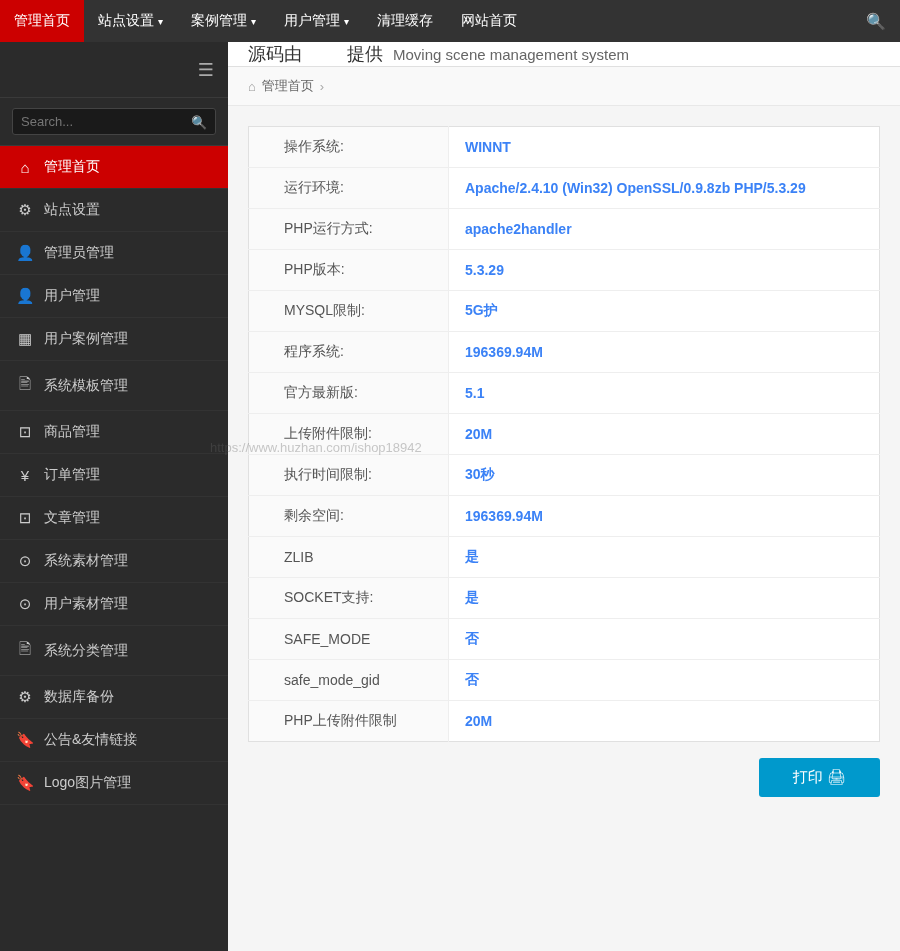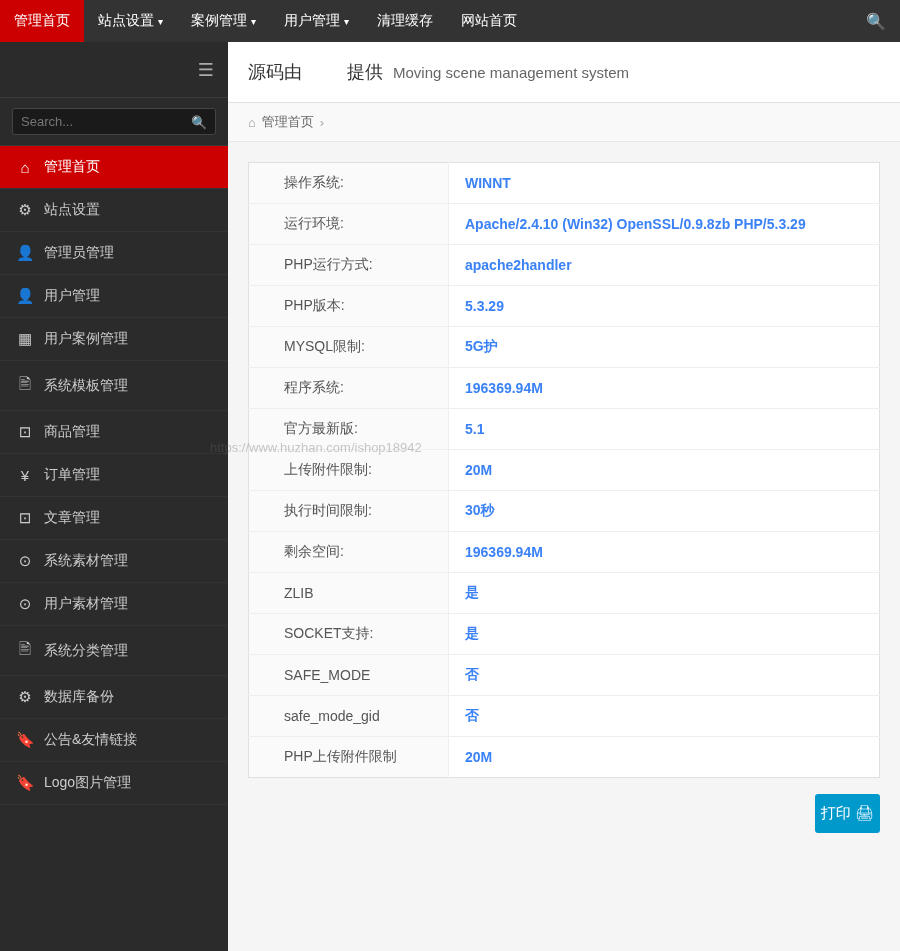--- a/index.html
+++ b/index.html
@@ -119,21 +119,21 @@
     
     .content-area {
       flex: 1;
       display: flex;
       flex-direction: column;
       overflow-y: auto;
       background: #f5f5f5;
     }
     .content-header {
       background: #fff;
-      padding: 18px 20px;
+      padding: 0 20px;
       border-bottom: 1px solid #e0e0e0;
       display: flex;
       align-items: flex-end;
     }
     .content-header .title {
       font-size: 18px;
       color: #333;
       font-weight: normal;
     }
     .content-header .title .system-name {
@@ -196,21 +196,21 @@
     }
     .print-bar {
       display: flex;
       justify-content: flex-end;
       padding: 16px 0 10px 0;
     }
     .print-btn {
       background: #0099cc;
       color: #fff;
       border: none;
-      padding: 10px 6px;
+      padding: 10px 34px;
       font-size: 15px;
       border-radius: 3px;
       cursor: pointer;
       display: flex;
       align-items: center;
       gap: 6px;
     }
 
     
     .watermark {

